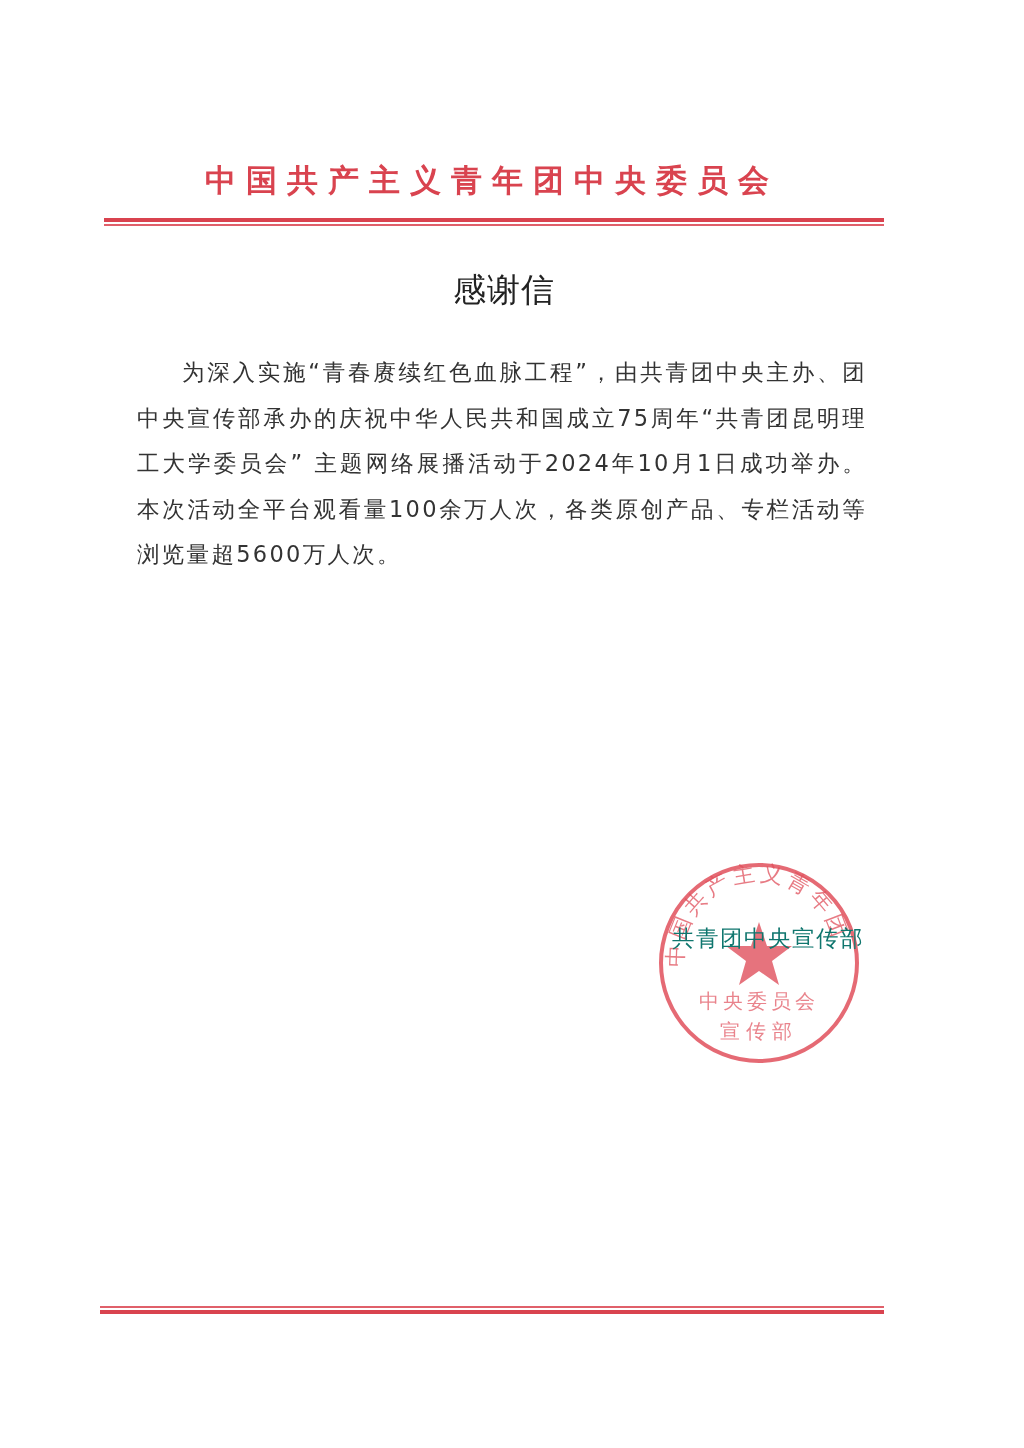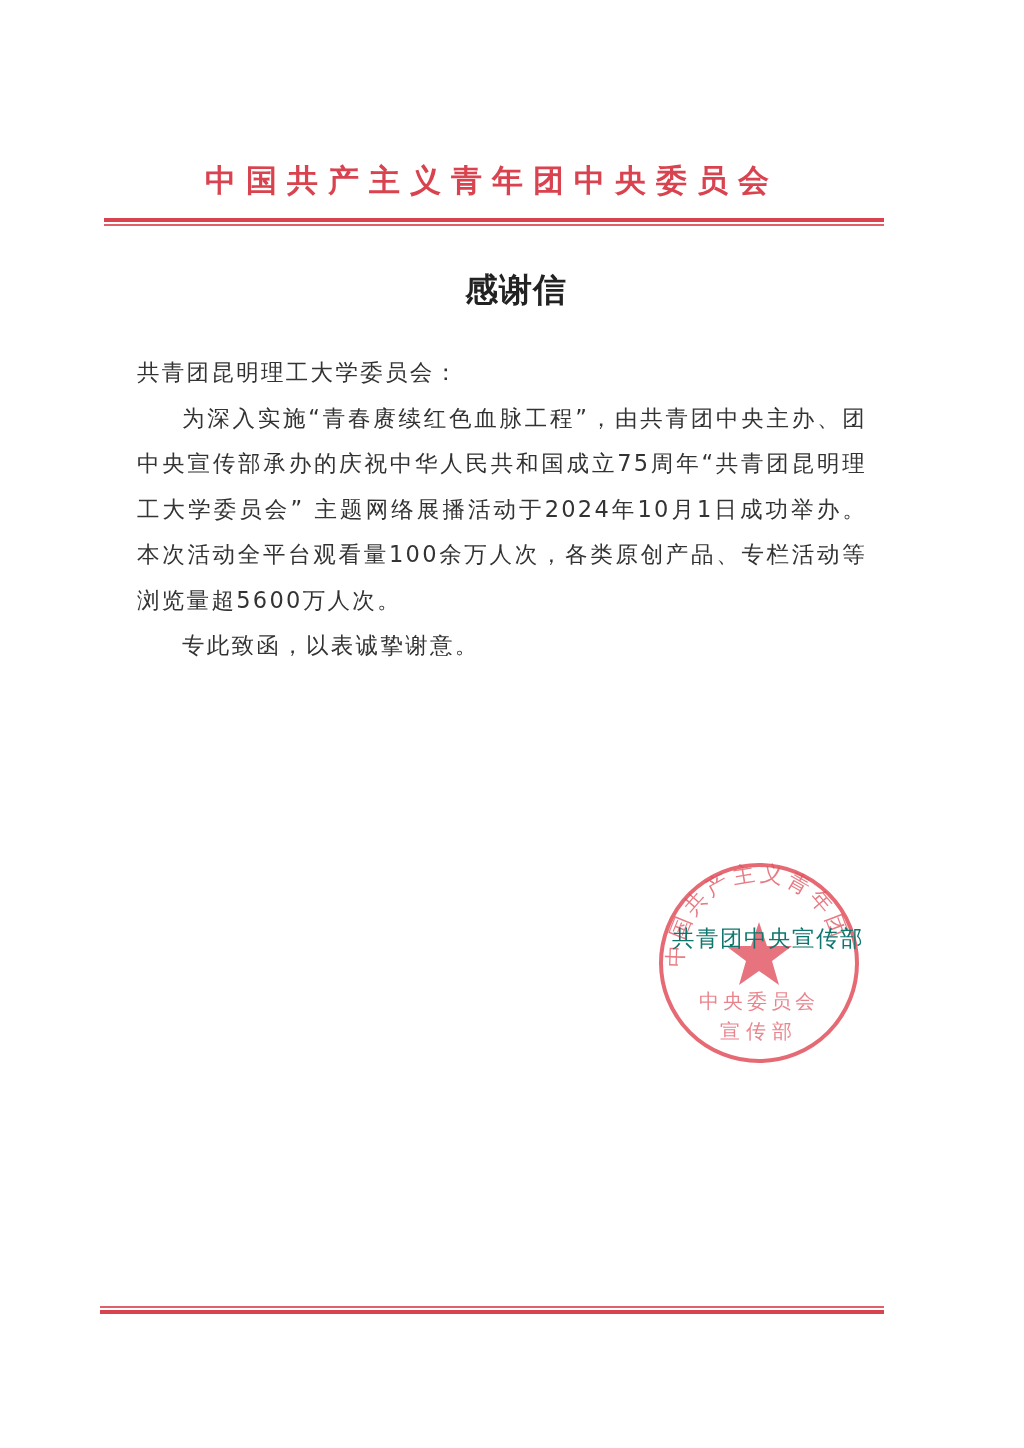--- a/index.html
+++ b/index.html
@@ -31,23 +31,23 @@
     .rule-top .thick { position: absolute; left: 0; right: 0; top: 0; height: 4px; background: #d9434f; }
     .rule-top .thin { position: absolute; left: 0; right: 0; top: 6px; height: 2px; background: #e0606a; }
     .rule-bottom {
       position: absolute; left: 100px; width: 784px; top: 1306px;
       height: 10px;
     }
     .rule-bottom .thin { position: absolute; left: 0; right: 0; top: 0; height: 2px; background: #e0606a; }
     .rule-bottom .thick { position: absolute; left: 0; right: 0; top: 4px; height: 4px; background: #d9434f; }
 
     .doc-title {
-      position: absolute; left: 16px; width: 1000px; top: 268px;
+      position: absolute; left: 4px; width: 1000px; top: 268px;
       text-align: center;
-      font-size: 33px; font-weight: bold;
+      font-size: 33px; font-weight: normal;
       color: #222;
       font-family: "DejaVu Serif", "Liberation Serif", serif;
       letter-spacing: 1px;
     }
     .body-text {
       position: absolute; left: 137px; width: 730px;
       top: 350px;
       font-size: 22.5px;
       line-height: 45.5px;
       font-family: "DejaVu Sans", "Liberation Sans", sans-serif;
@@ -81,23 +81,21 @@
 
 <div class="letterhead">中国共产主义青年团中央委员会</div>
 <div class="rule-top">
   <div class="thick"></div>
   <div class="thin"></div>
 </div>
 
 <div class="doc-title">感谢信</div>
 
 <div class="body-text">
-  <p class="salutation">共青团昆明理工大学委员会：</p>
   <p class="indent">为深入实施“青春赓续红色血脉工程”，由共青团中央主办、团中央宣传部承办的庆祝中华人民共和国成立75周年“共青团昆明理工大学委员会” 主题网络展播活动于2024年10月1日成功举办。本次活动全平台观看量100余万人次，各类原创产品、专栏活动等浏览量超5600万人次。</p>
-  <p class="indent">专此致函，以表诚挚谢意。</p>
 </div>
 
 <div class="seal">
   <svg viewBox="0 0 206 206">
     <defs>
       <path id="sealArc" d="M 30 118 A 76 76 0 1 1 176 118"></path>
     </defs>
     <circle cx="103" cy="103" r="98" fill="none" stroke="#e0505c" stroke-width="4" opacity="0.85"></circle>
     <text font-size="22" fill="#e0505c" opacity="0.75" font-family="DejaVu Sans, sans-serif" letter-spacing="4">
       <textPath href="#sealArc" startOffset="4%">中国共产主义青年团</textPath>

